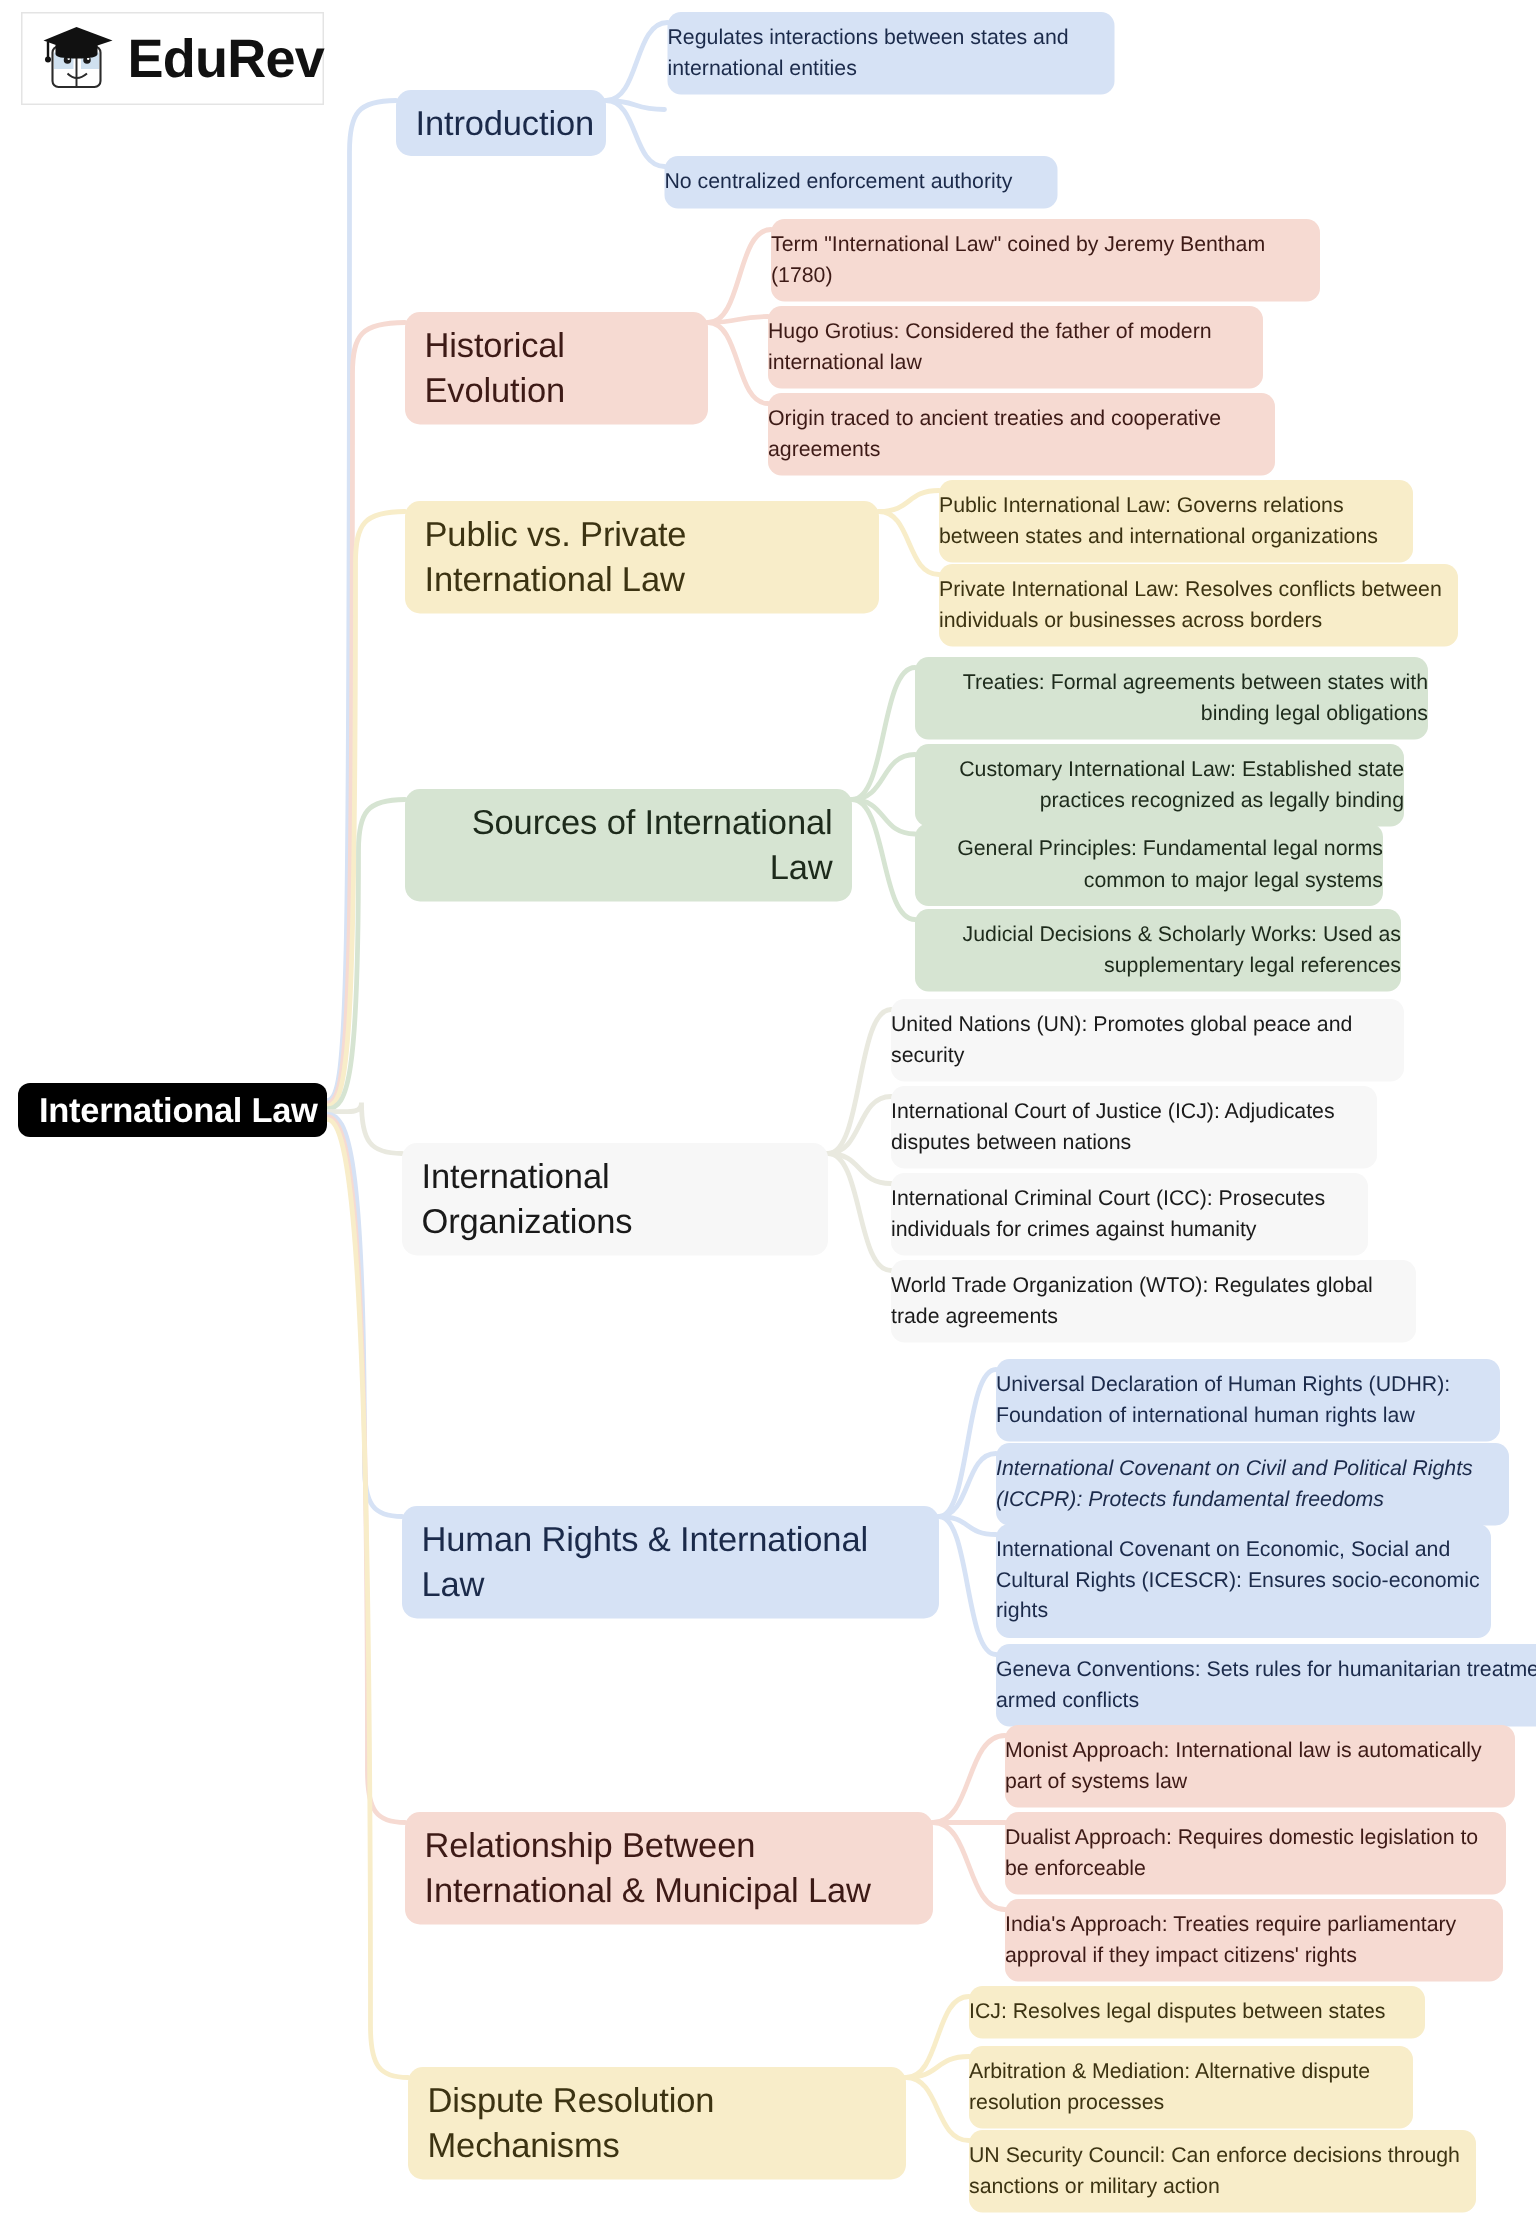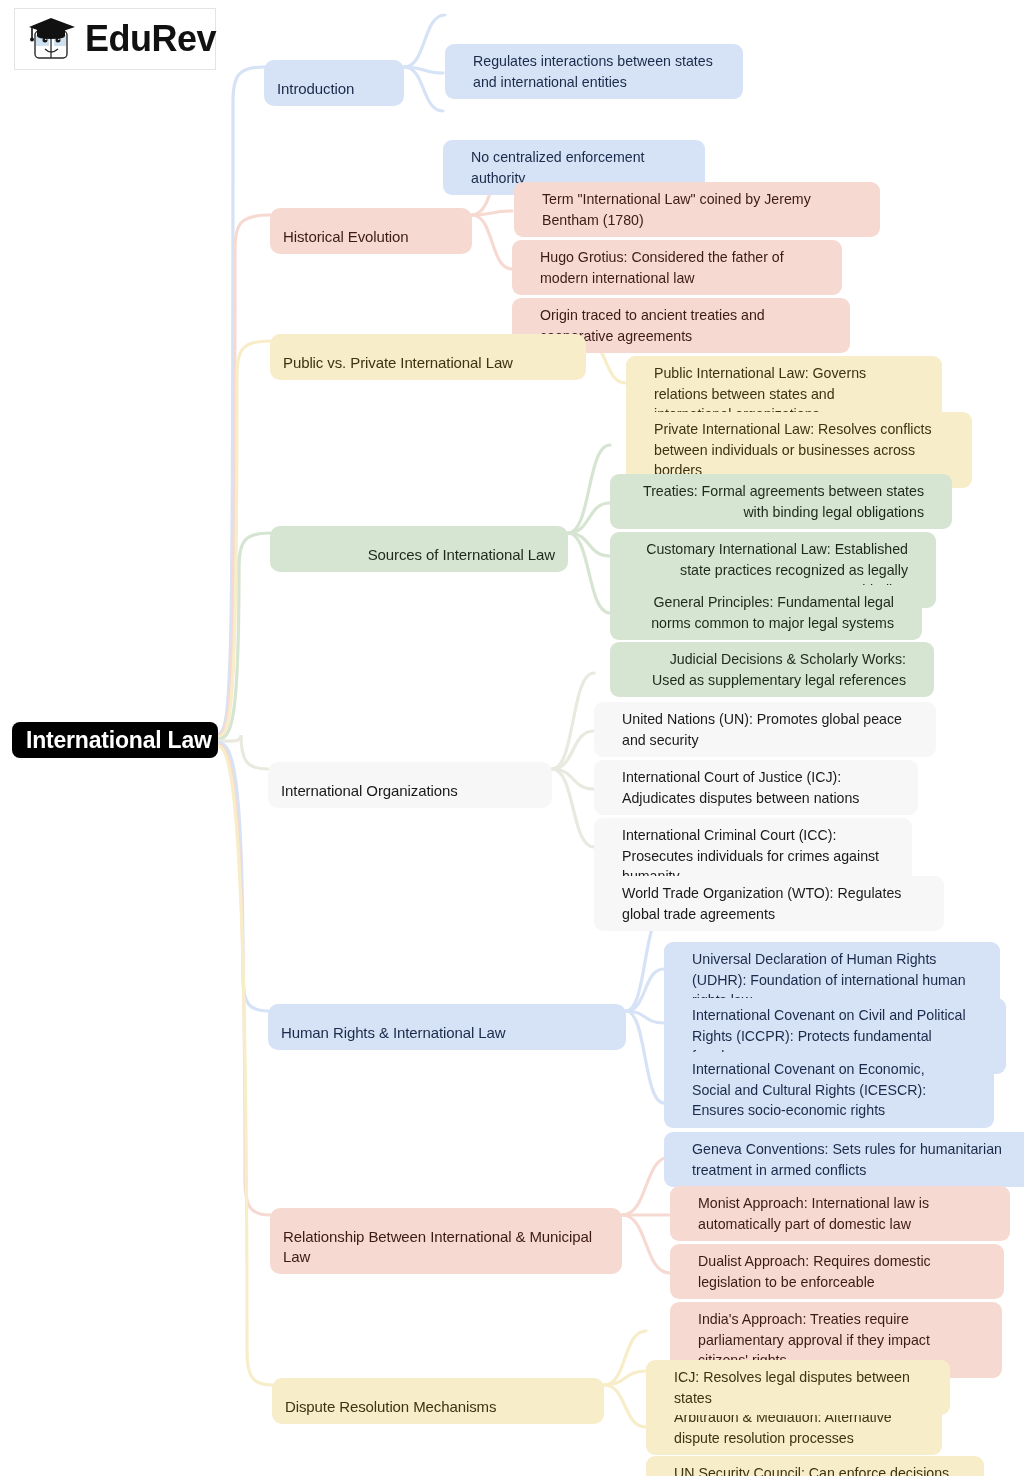--- a/index.html
+++ b/index.html
@@ -76,30 +76,28 @@
     font-weight: bold;
     letter-spacing: -0.2px;
     white-space: nowrap;
   }
 
   .branch {
     padding: 7px 13px;
     border-radius: 10px;
   }
   .branch .txt {
-    font-size: 15px;
+    font-size: 23px;
     line-height: 1.32;
     letter-spacing: -0.1px;
-    margin-top: 12px;
   }
 
   .leaf {
-    padding: 7px 28px;
+    padding: 7px 0;
     border-radius: 9px;
-    margin-top: 36px;
   }
   .leaf .txt {
     font-size: 14.2px;
     line-height: 1.45;
   }
 
   
   .c-blue   { background: #d6e2f5; }
   .c-blue   .txt { color: #1b2a4a; }
   .c-pink   { background: #f6dad2; }
@@ -242,34 +240,34 @@
     </div>
     <div class="node leaf c-white" style="left: 594px; top: 840px; width: 350px;">
       <span class="txt">World Trade Organization (WTO): Regulates global trade agreements</span>
     </div>
     <div class="node branch c-blue" style="left: 268px; top: 1004px; width: 358px;">
       <span class="txt">Human Rights &amp; International Law</span>
     </div>
     <div class="node leaf c-blue" style="left: 664px; top: 906px; width: 336px;">
       <span class="txt">Universal Declaration of Human Rights (UDHR): Foundation of international human rights law</span>
     </div>
-    <div class="node leaf c-blue" style="left: 664px; top: 962px; width: 342px;">
+    <div class="node leaf c-blue" style="left: 664px; top: 962px; width: 342px; font-style: italic;">
       <span class="txt">International Covenant on Civil and Political Rights (ICCPR): Protects fundamental freedoms</span>
     </div>
     <div class="node leaf c-blue" style="left: 664px; top: 1016px; width: 330px;">
       <span class="txt">International Covenant on Economic, Social and Cultural Rights (ICESCR): Ensures socio-economic rights</span>
     </div>
     <div class="node leaf c-blue" style="left: 664px; top: 1096px; width: 402px; justify-content: flex-end;">
       <span class="txt">Geneva Conventions: Sets rules for humanitarian treatment in armed conflicts</span>
     </div>
     <div class="node branch c-pink" style="left: 270px; top: 1208px; width: 352px;">
       <span class="txt">Relationship Between International &amp; Municipal Law</span>
     </div>
     <div class="node leaf c-pink" style="left: 670px; top: 1150px; width: 340px;">
-      <span class="txt">Monist Approach: International law is automatically part of domestic law</span>
+      <span class="txt">Monist Approach: International law is automatically part of systems law</span>
     </div>
     <div class="node leaf c-pink" style="left: 670px; top: 1208px; width: 334px;">
       <span class="txt">Dualist Approach: Requires domestic legislation to be enforceable</span>
     </div>
     <div class="node leaf c-pink" style="left: 670px; top: 1266px; width: 332px;">
       <span class="txt">India's Approach: Treaties require parliamentary approval if they impact citizens' rights</span>
     </div>
     <div class="node branch c-yellow" style="left: 272px; top: 1378px; width: 332px;">
       <span class="txt">Dispute Resolution Mechanisms</span>
     </div>

